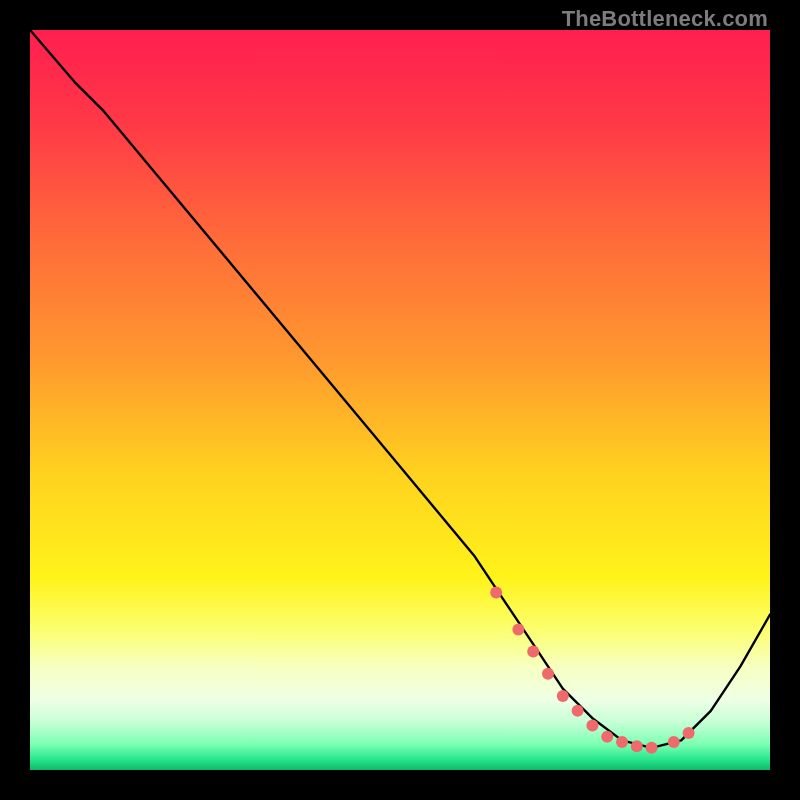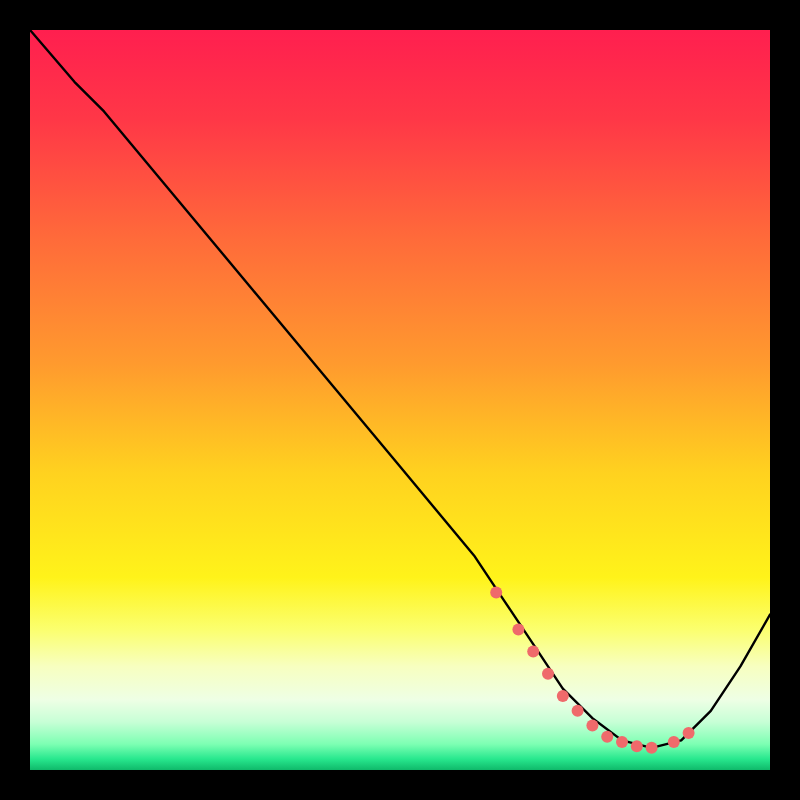--- a/index.html
+++ b/index.html
@@ -93,14 +93,15 @@
           <circle cx="592.0" cy="711.9" r="6" fill="#ef6a6b"></circle>
           <circle cx="606.8" cy="716.3" r="6" fill="#ef6a6b"></circle>
           <circle cx="621.6" cy="717.8" r="6" fill="#ef6a6b"></circle>
           <circle cx="643.8" cy="711.9" r="6" fill="#ef6a6b"></circle>
           <circle cx="658.6" cy="703.0" r="6" fill="#ef6a6b"></circle>
         </g>
     </svg>
 
   </div>
 
+  <div class="watermark">TheBottleneck.com</div>
 
 </div>
 
 </body></html>

